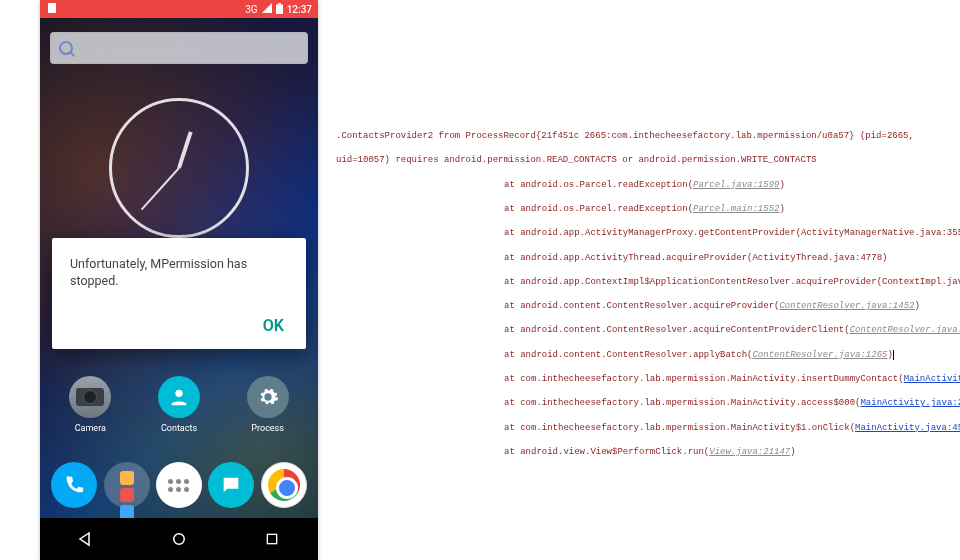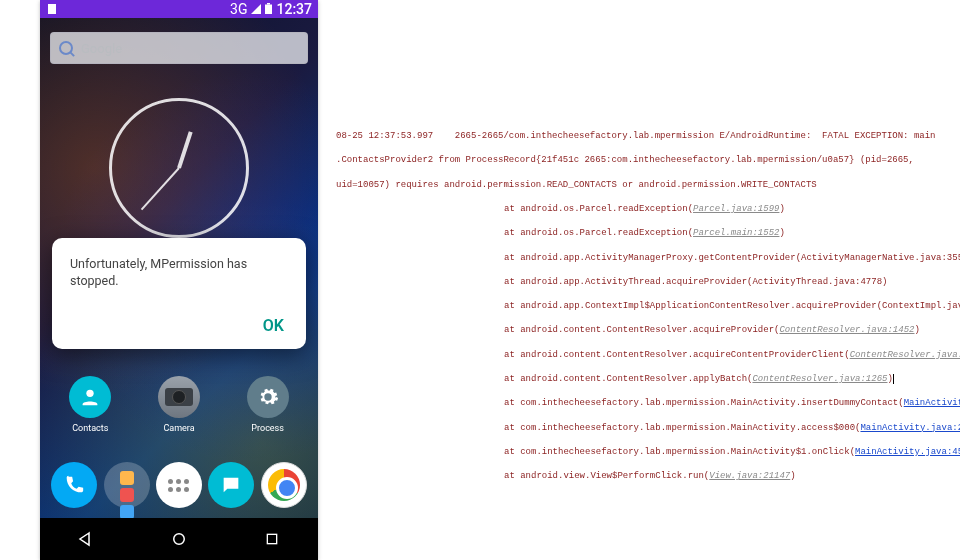--- a/index.html
+++ b/index.html
@@ -18,28 +18,28 @@
     top: 0px;
     width: 278px;
     height: 560px;
     box-shadow: 0 1px 4px rgba(0,0,0,0.25);
     background: #000;
     display: flex;
     flex-direction: column;
   }
   .status-bar {
     height: 18px;
-    background: #6d28d9;
+    background: #ef4444;
     color: #fff;
     display: flex;
     align-items: center;
     justify-content: flex-end;
     padding: 0 6px;
     font-family: Roboto, Arial, sans-serif;
-    font-size: 14px;
+    font-size: 10px;
     gap: 4px;
   }
   .status-left { margin-right: auto; padding-left: 2px;}
   .screen {
     flex: 1;
     position: relative;
     background:
       radial-gradient(circle at 20% 30%, rgba(255,120,0,0.25), transparent 55%),
       radial-gradient(circle at 75% 50%, rgba(0,40,200,0.35), transparent 60%),
       radial-gradient(circle at 80% 85%, rgba(200,180,0,0.25), transparent 50%),
@@ -89,21 +89,21 @@
   .clock::after {
     content: ""; position: absolute; left: 50%; top: 50%;
     width: 2px; height: 56px; background: rgba(255,255,255,0.85);
     transform-origin: bottom center;
     transform: translate(-1px,-100%) rotate(222deg);
   }
   .dialog {
     position: absolute;
     left: 12px; right: 12px; top: 220px;
     background: #fff;
-    border-radius: 10px;
+    border-radius: 2px;
     box-shadow: 0 6px 24px rgba(0,0,0,0.5);
     font-family: Roboto, Arial, sans-serif;
     padding: 18px 18px 8px 18px;
     color: #444;
   }
   .dialog .msg { font-size: 12.5px; line-height: 1.35; }
   .dialog .actions { text-align: right; margin-top: 20px; }
   .dialog .ok {
     display: inline-block;
     color: #009688;
@@ -236,37 +236,37 @@
     <div class="clock"></div>
 
     <div class="dialog">
       <div class="msg">Unfortunately, MPermission has stopped.</div>
       <div class="actions">
         <span class="ok">OK</span>
       </div>
     </div>
 
     <div class="app-row">
+      <div class="app camera">
+        <div class="iconcircle">
+            <div class="body">
+              <div class="lens"></div>
+            </div>
+          </div>
+        <div>Camera</div>
+      </div>
       <div class="app contacts">
         <div class="iconcircle">
           <svg width="22" height="22" viewBox="0 0 24 24" fill="#fff">
               <circle cx="12" cy="8" r="4"></circle>
               <path d="M4 20c0-4 16-4 16 0v1H4z"></path>
             </svg>
         </div>
         <div>Contacts</div>
       </div>
-      <div class="app camera">
-        <div class="iconcircle">
-            <div class="body">
-              <div class="lens"></div>
-            </div>
-          </div>
-        <div>Camera</div>
-      </div>
       <div class="app settings">
         <div class="iconcircle">
           <svg width="22" height="22" viewBox="0 0 24 24" fill="#fff">
               <path d="M12 8a4 4 0 100 8 4 4 0 000-8zm9 4l2 1-1 3-2-.5a8 8 0 01-1.5 1.5l.5 2-3 1-1-2a8 8 0 01-2 0l-1 2-3-1 .5-2A8 8 0 017 16.5L5 17l-1-3 2-1a8 8 0 010-2l-2-1 1-3 2 .5A8 8 0 018.5 6L8 4l3-1 1 2a8 8 0 012 0l1-2 3 1-.5 2A8 8 0 0119 7.5l2-.5 1 3-2 1a8 8 0 010 2z"></path>
             </svg>
         </div>
         <div>Process</div>
       </div>
     </div>
 
@@ -313,21 +313,20 @@
     </div>
     <div class="nb">
       <svg width="16" height="16" viewBox="0 0 24 24" fill="none" stroke="#fff" stroke-width="2">
           <rect x="5" y="5" width="14" height="14"></rect>
         </svg>
     </div>
   </div>
 </div>
 
 <div class="log">
-<span class="line">08-25 12:37:53.997    2665-2665/com.inthecheesefactory.lab.mpermission E/AndroidRuntime:  FATAL EXCEPTION: main</span>
 <span class="line">.ContactsProvider2 from ProcessRecord{21f451c 2665:com.inthecheesefactory.lab.mpermission/u0a57} (pid=2665,</span>
 <span class="line">uid=10057) requires android.permission.READ_CONTACTS or android.permission.WRITE_CONTACTS</span>
 <span class="line indent2"><span>at android.os.Parcel.readException(</span><span class="gray">Parcel.java:1599</span>)</span>
 <span class="line indent2"><span>at android.os.Parcel.readException(</span><span class="gray">Parcel.main:1552</span>)</span>
 <span class="line indent2">at android.app.ActivityManagerProxy.getContentProvider(ActivityManagerNative.java:3550)</span>
 <span class="line indent2">at android.app.ActivityThread.acquireProvider(ActivityThread.java:4778)</span>
 <span class="line indent2">at android.app.ContextImpl$ApplicationContentResolver.acquireProvider(ContextImpl.java:1999)</span>
 <span class="line indent2"><span>at android.content.ContentResolver.acquireProvider(</span><span class="gray">ContentResolver.java:1452</span>)</span>
 <span class="line indent2"><span>at android.content.ContentResolver.acquireContentProviderClient(</span><span class="gray">ContentResolver.java:1517</span>)</span>
 <span class="line indent2"><span>at android.content.ContentResolver.applyBatch(</span><span class="gray">ContentResolver.java:1265</span>)<span class="cursor"></span></span>

